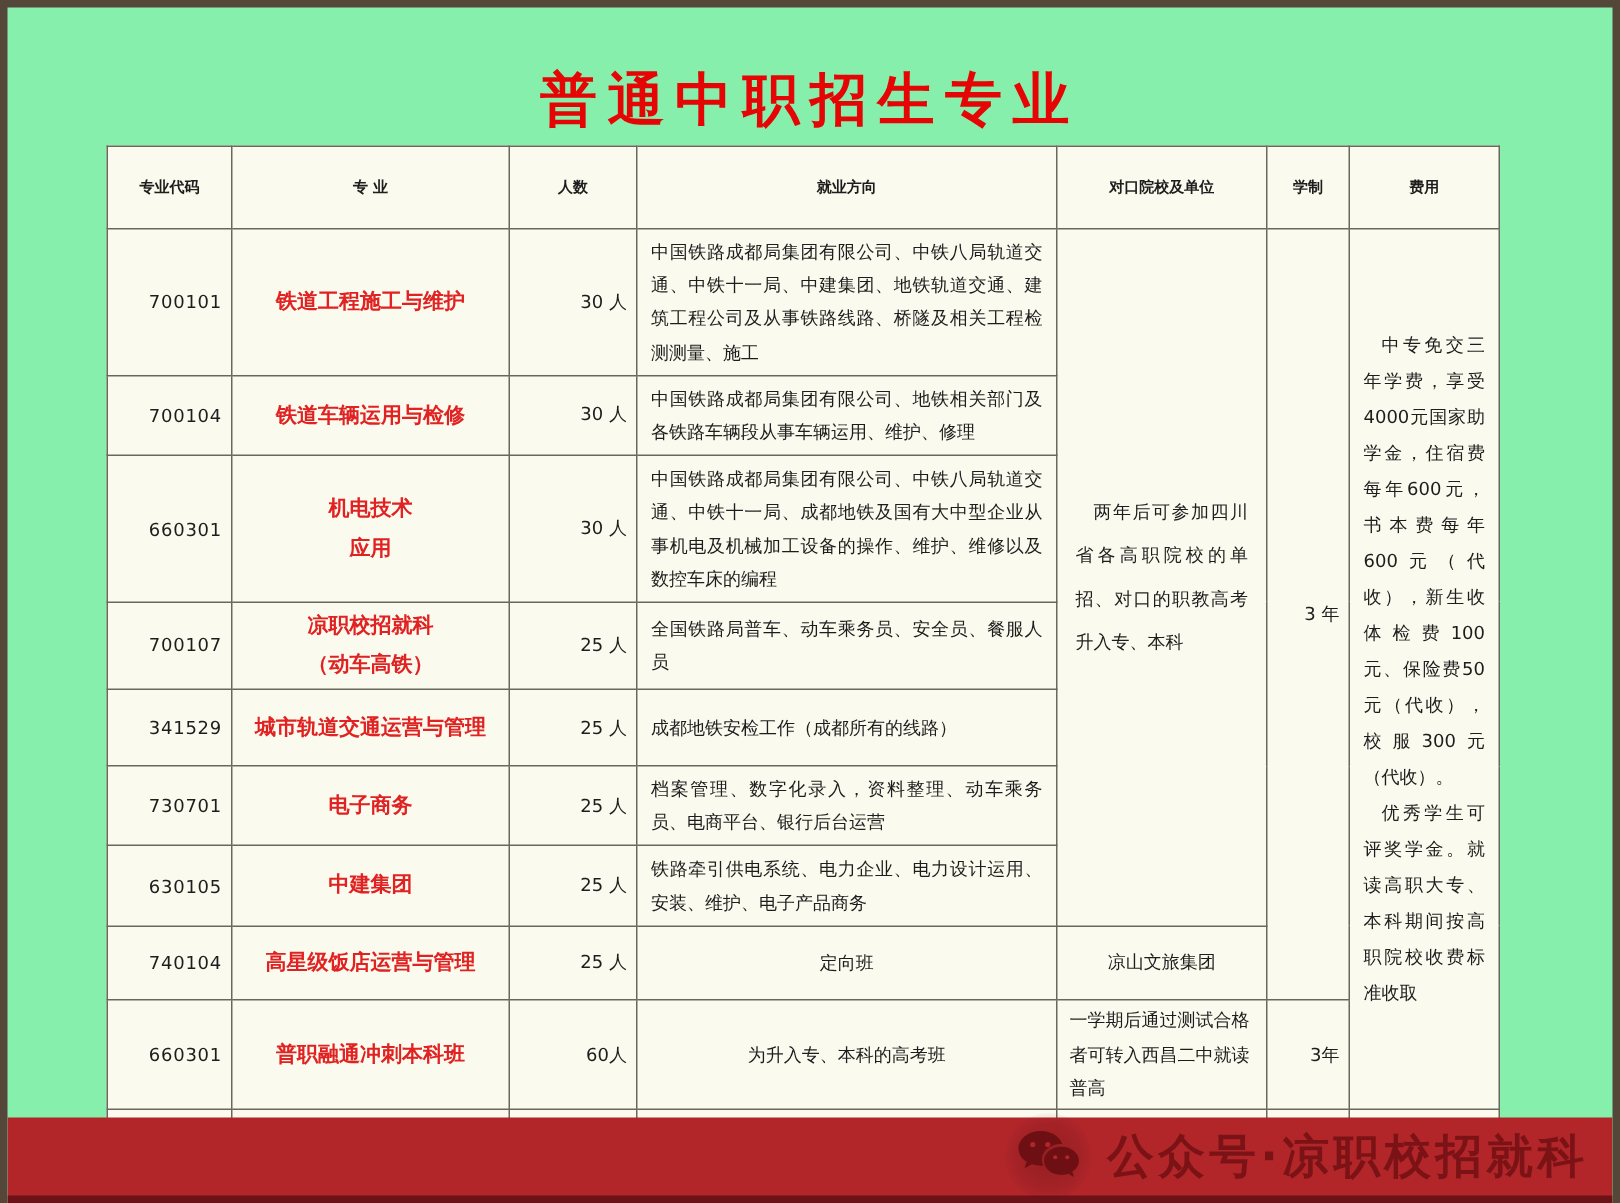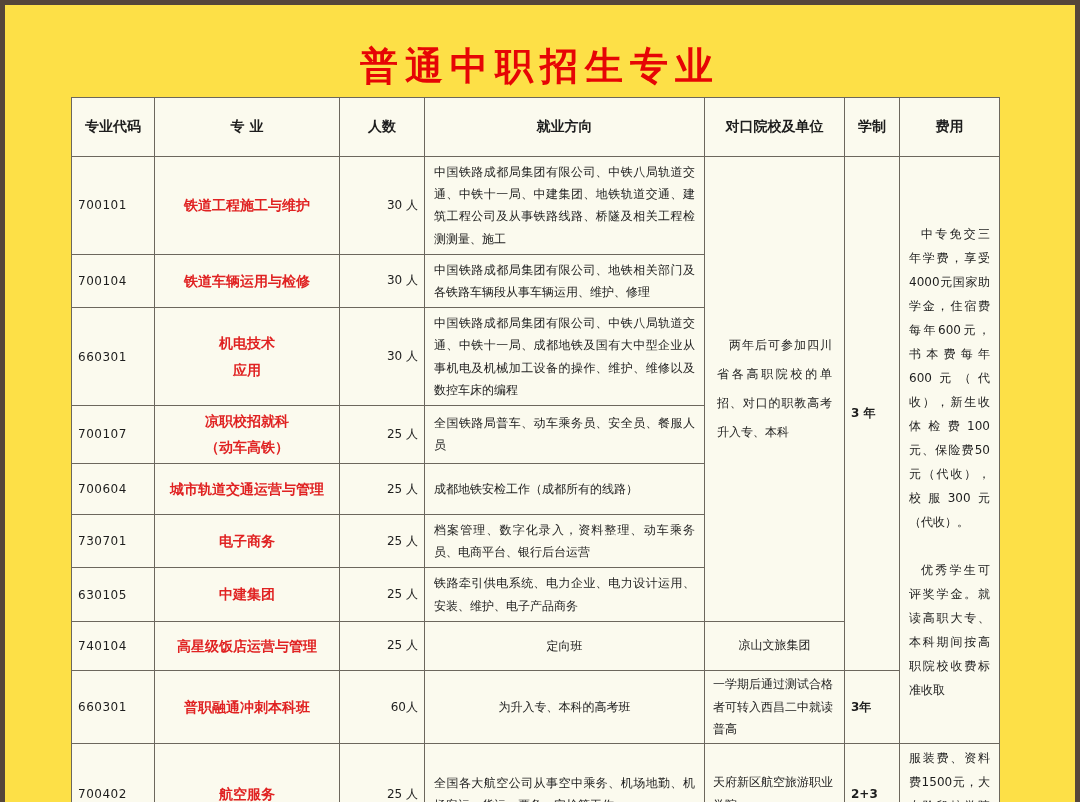--- a/index.html
+++ b/index.html
@@ -2,21 +2,21 @@
 <html><head>
 <meta charset="utf-8">
 <style>
   * { margin:0; padding:0; box-sizing:border-box; }
   html,body { width:1080px; height:802px; }
   body { font-family:"DejaVu Sans", sans-serif; }
 
   .page {
     position:relative;
     width:1080px; height:802px;
-    background:#fde047;
+    background:#86efac;
     border:5px solid #55463a;
     border-bottom:none;
     overflow:hidden;
   }
 
   .page-title {
     position:absolute;
     top:36px; left:0; width:100%;
     text-align:center;
     font-size:38px;
@@ -36,35 +36,35 @@
   .enroll th, .enroll td {
     border:1px solid #6c675d;
     color:#1d1d1d;
     font-size:12px;
     vertical-align:middle;
     padding:2px 6px;
     overflow:hidden;
   }
   .enroll th {
     font-weight:bold;
-    font-size:14px;
+    font-size:10px;
     text-align:center;
     padding:20px 2px;
   }
-  td.code   { text-align:left; letter-spacing:0.5px; }
+  td.code   { text-align:right; letter-spacing:0.5px; }
   td.major  { text-align:center; color:#e02222; font-weight:bold; font-size:14px; line-height:1.9; }
   td.count  { text-align:right; }
   td.jobs   { text-align:justify; line-height:1.85; padding:4px 9px; }
   td.jobs.center { text-align:center; }
   td.dest   { text-align:center; line-height:1.9; padding:2px 8px; }
   td.dest.para { text-align:justify; text-indent:1em; line-height:2.4; padding:0 12px;margin-top:13px; }
   td.dest.left { text-align:left; line-height:1.9; padding:2px 8px; }
-  td.duration { text-align:left;font-weight:bold; }
+  td.duration { text-align:right; }
   td.fee { text-align:justify; line-height:2.0; padding:2px 9px; }
-  td.fee p { text-indent:1em; text-align:justify;margin-top:24px; }
+  td.fee p { text-indent:1em; text-align:justify; }
 
   .footer-bar {
     position:absolute;
     left:0; bottom:0;
     width:100%; height:57px;
     background:#b2262a;
     border-bottom:5px solid #6d1216;
     display:flex;
     align-items:center;
     justify-content:flex-end;
@@ -150,21 +150,21 @@
       <td class="code">700107</td>
       <td class="major">
         <span>凉职校招就科</span><br>
         <span>（动车高铁）</span>
       </td>
       <td class="count">25 人</td>
       <td class="jobs">全国铁路局普车、动车乘务员、安全员、餐服人员</td>
     </tr>
 
     <tr style="height:51px">
-      <td class="code">700604</td>
+      <td class="code">341529</td>
       <td class="major">城市轨道交通运营与管理</td>
       <td class="count">25 人</td>
       <td class="jobs">成都地铁安检工作（成都所有的线路）</td>
     </tr>
 
     <tr style="height:51px">
       <td class="code">730701</td>
       <td class="major">电子商务</td>
       <td class="count">25 人</td>
       <td class="jobs">档案管理、数字化录入，资料整理、动车乘务员、电商平台、银行后台运营</td>
@@ -199,14 +199,31 @@
       <td class="major">航空服务</td>
       <td class="count">25 人</td>
       <td class="jobs">全国各大航空公司从事空中乘务、机场地勤、机场客运、货运、票务、安检等工作</td>
       <td class="dest left">天府新区航空旅游职业学院</td>
       <td class="duration">2+3</td>
       <td class="fee">服装费、资料费1500元，大专阶段按学院标准收取</td>
     </tr>
   </tbody>
     </table>
 
+  <div class="footer-bar">
+    <span class="icon-wrap">
+      <svg width="44" height="38" viewBox="0 0 44 38" aria-hidden="true">
+        <g fill="#6e1013">
+          <path d="M17 2 C8.7 2 2 7.2 2 13.6 c0 3.6 2.1 6.8 5.4 8.9 l-1.4 4.3 4.9-2.6 c1.9.6 4 .9 6.1.9 .5 0 1 0 1.5-.1 -.6-1.2-.9-2.5-.9-3.9 0-5.8 5.6-10.4 12.4-10.4 .4 0 .8 0 1.2.1 C29.7 5.7 23.9 2 17 2 Z"></path>
+          <path d="M30.5 12.5 c-6.4 0-11.5 4.2-11.5 9.4 0 5.2 5.1 9.4 11.5 9.4 1.6 0 3.2-.3 4.6-.8 l3.9 2.1 -1.1-3.5 c2.7-1.7 4.4-4.3 4.4-7.2 0-5.2-5.2-9.4-11.8-9.4 Z"></path>
+        </g>
+        <g fill="#b2262a">
+          <circle cx="11.5" cy="11" r="1.7"></circle>
+          <circle cx="21.5" cy="11" r="1.7"></circle>
+          <circle cx="26.5" cy="19.5" r="1.4"></circle>
+          <circle cx="34.5" cy="19.5" r="1.4"></circle>
+        </g>
+      </svg>
+    </span>
+    <span class="footer-label">公众号·凉职校招就科</span>
+  </div>
 
 </div>
 
 </body></html>

